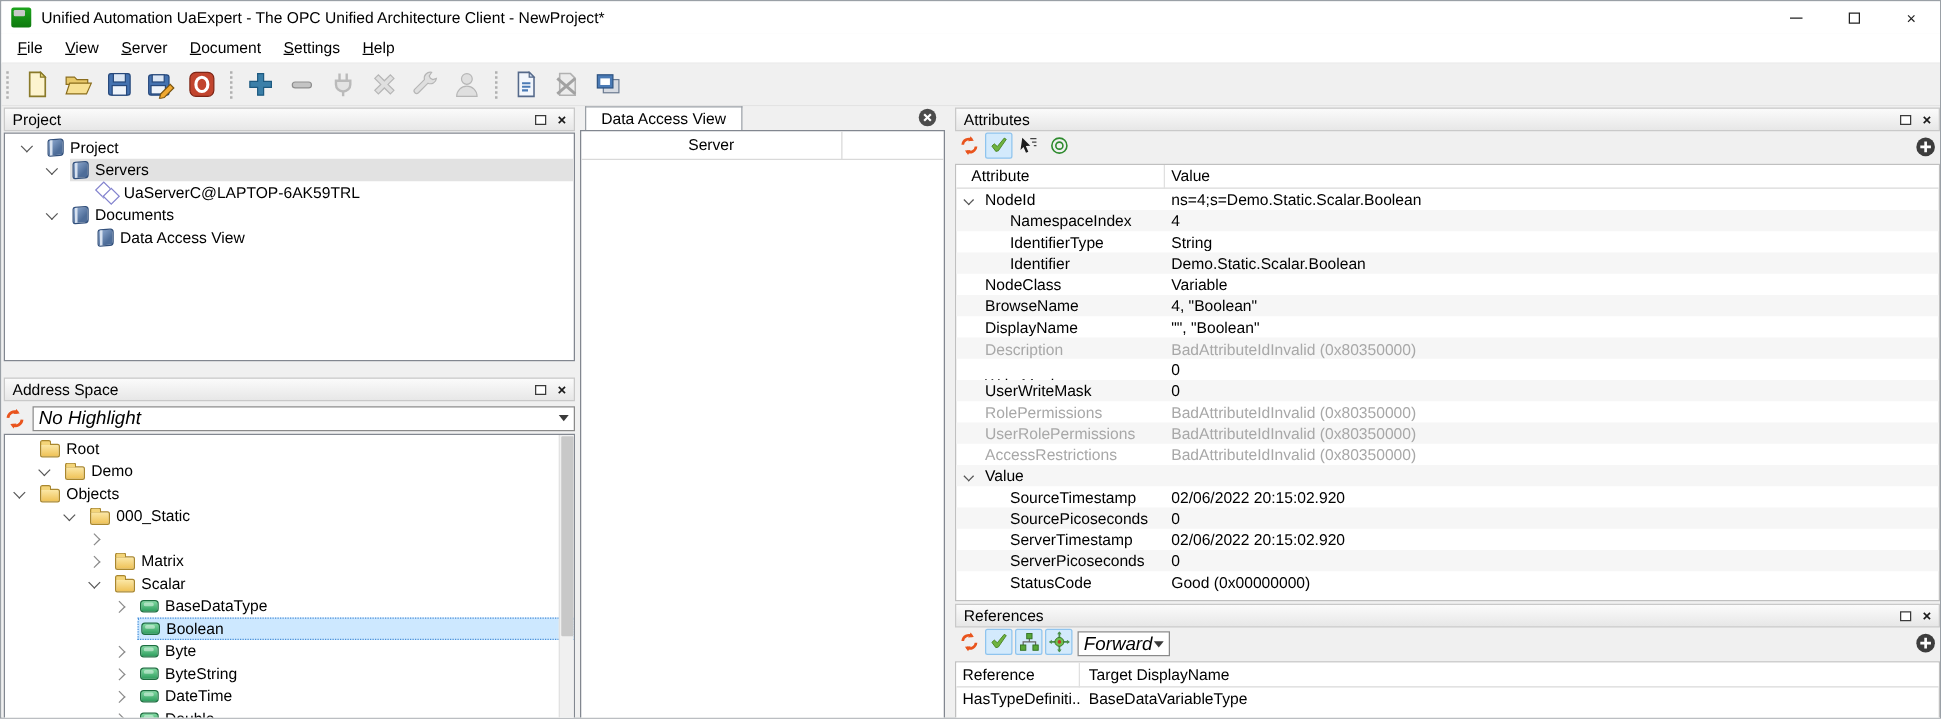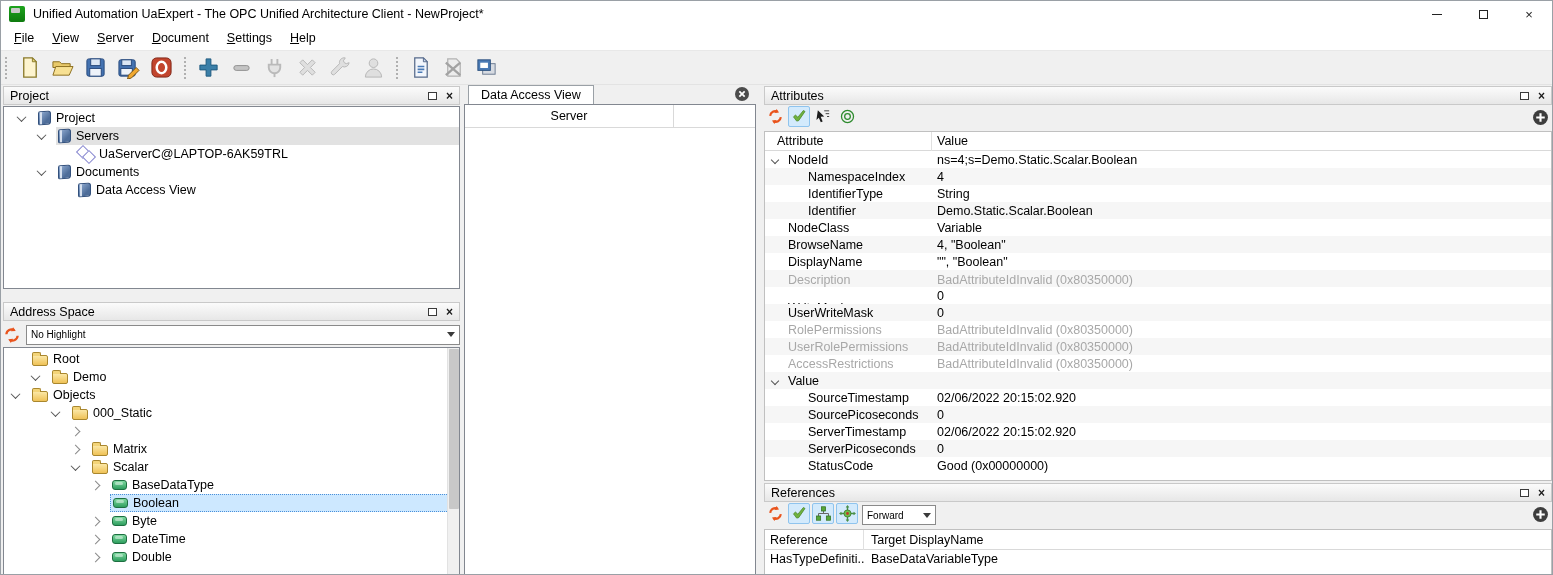--- a/index.html
+++ b/index.html
@@ -49,21 +49,21 @@
   .icon-book::before { content:""; position: absolute; left: 1px; top: 0; bottom: 0; width: 2px; background: #d7e1ef; }
   .icon-folder { width: 16px; height: 11px; background: linear-gradient(#fbe7a5,#efc257); border: 1px solid #a9872e; border-radius: 1px 2px 2px 2px; position: relative; margin-top: 3px; flex: none; }
   .icon-folder::before { content:""; position: absolute; left: -1px; top: -4px; width: 7px; height: 3px; background: #f3d479; border: 1px solid #a9872e; border-bottom: none; border-radius: 2px 2px 0 0; }
   .icon-tag { width: 15px; height: 10px; background: linear-gradient(#7fd9a0,#2f9e5f); border: 1px solid #1d6f40; border-radius: 3px; position: relative; flex: none; }
   .icon-tag::before { content:""; position: absolute; left: 2px; top: 1px; width: 8px; height: 3px; background: rgba(255,255,255,.45); border-radius: 2px; }
   .icon-server { width: 16px; height: 15px; position: relative; flex: none; }
   .icon-server::before, .icon-server::after { content:""; position: absolute; width: 8px; height: 8px; border: 1.5px solid #8585cf; background: #fff; transform: rotate(45deg); }
   .icon-server::before { left: 0; top: 0; }
   .icon-server::after { left: 6px; top: 5px; }
   
-  .combo { background: #fff; border: 1px solid #8a8a8a; display: flex; align-items: center; font-size: 10px; padding: 0 4px; position: relative; }
+  .combo { background: #fff; border: 1px solid #8a8a8a; display: flex; align-items: center; font-size: 15px; padding: 0 4px; position: relative; font-style: italic; }
   .combo .arrow { margin-left: auto; width: 0; height: 0; border-left: 4px solid transparent; border-right: 4px solid transparent; border-top: 5px solid #3a3a3a; }
   
   .tabbar { position: absolute; display: flex; align-items: flex-end; }
   .tab { background: #fff; border: 1px solid #9aa0a6; border-bottom: none; height: 19px; line-height: 18px; padding: 0 12px; font-size: 12.5px; }
   .tab-close { position: absolute; top: 1px; width: 16px; height: 16px; }
   
   .grid-header { display: flex; height: 19px; border-bottom: 1px solid #d9d9d9; background: #fff; align-items: center; font-size: 12.5px; }
   .grid-row { display: flex; align-items: center; height: 17px; font-size: 12.5px; white-space: nowrap; }
   .grid-row.alt { background: #f6f6f6; }
   .grid-row.disabled .cell-text { color: #a8a8a8; }
@@ -346,20 +346,28 @@
           <span class="row-sel none">
             <span class="icon-tag"></span>
             <span class="t-label">Byte</span>
           </span>
         </div>
         <div class="tree-row">
           <span class="chev closed" style="margin-left: 88px;"></span>
           <span style="width: 11px; flex: 0 0 auto;"></span>
           <span class="row-sel none">
             <span class="icon-tag"></span>
+            <span class="t-label">ByteString</span>
+          </span>
+        </div>
+        <div class="tree-row">
+          <span class="chev closed" style="margin-left: 88px;"></span>
+          <span style="width: 11px; flex: 0 0 auto;"></span>
+          <span class="row-sel none">
+            <span class="icon-tag"></span>
             <span class="t-label">DateTime</span>
           </span>
         </div>
         <div class="tree-row">
           <span class="chev closed" style="margin-left: 88px;"></span>
           <span style="width: 11px; flex: 0 0 auto;"></span>
           <span class="row-sel none">
             <span class="icon-tag"></span>
             <span class="t-label">Double</span>
           </span>

